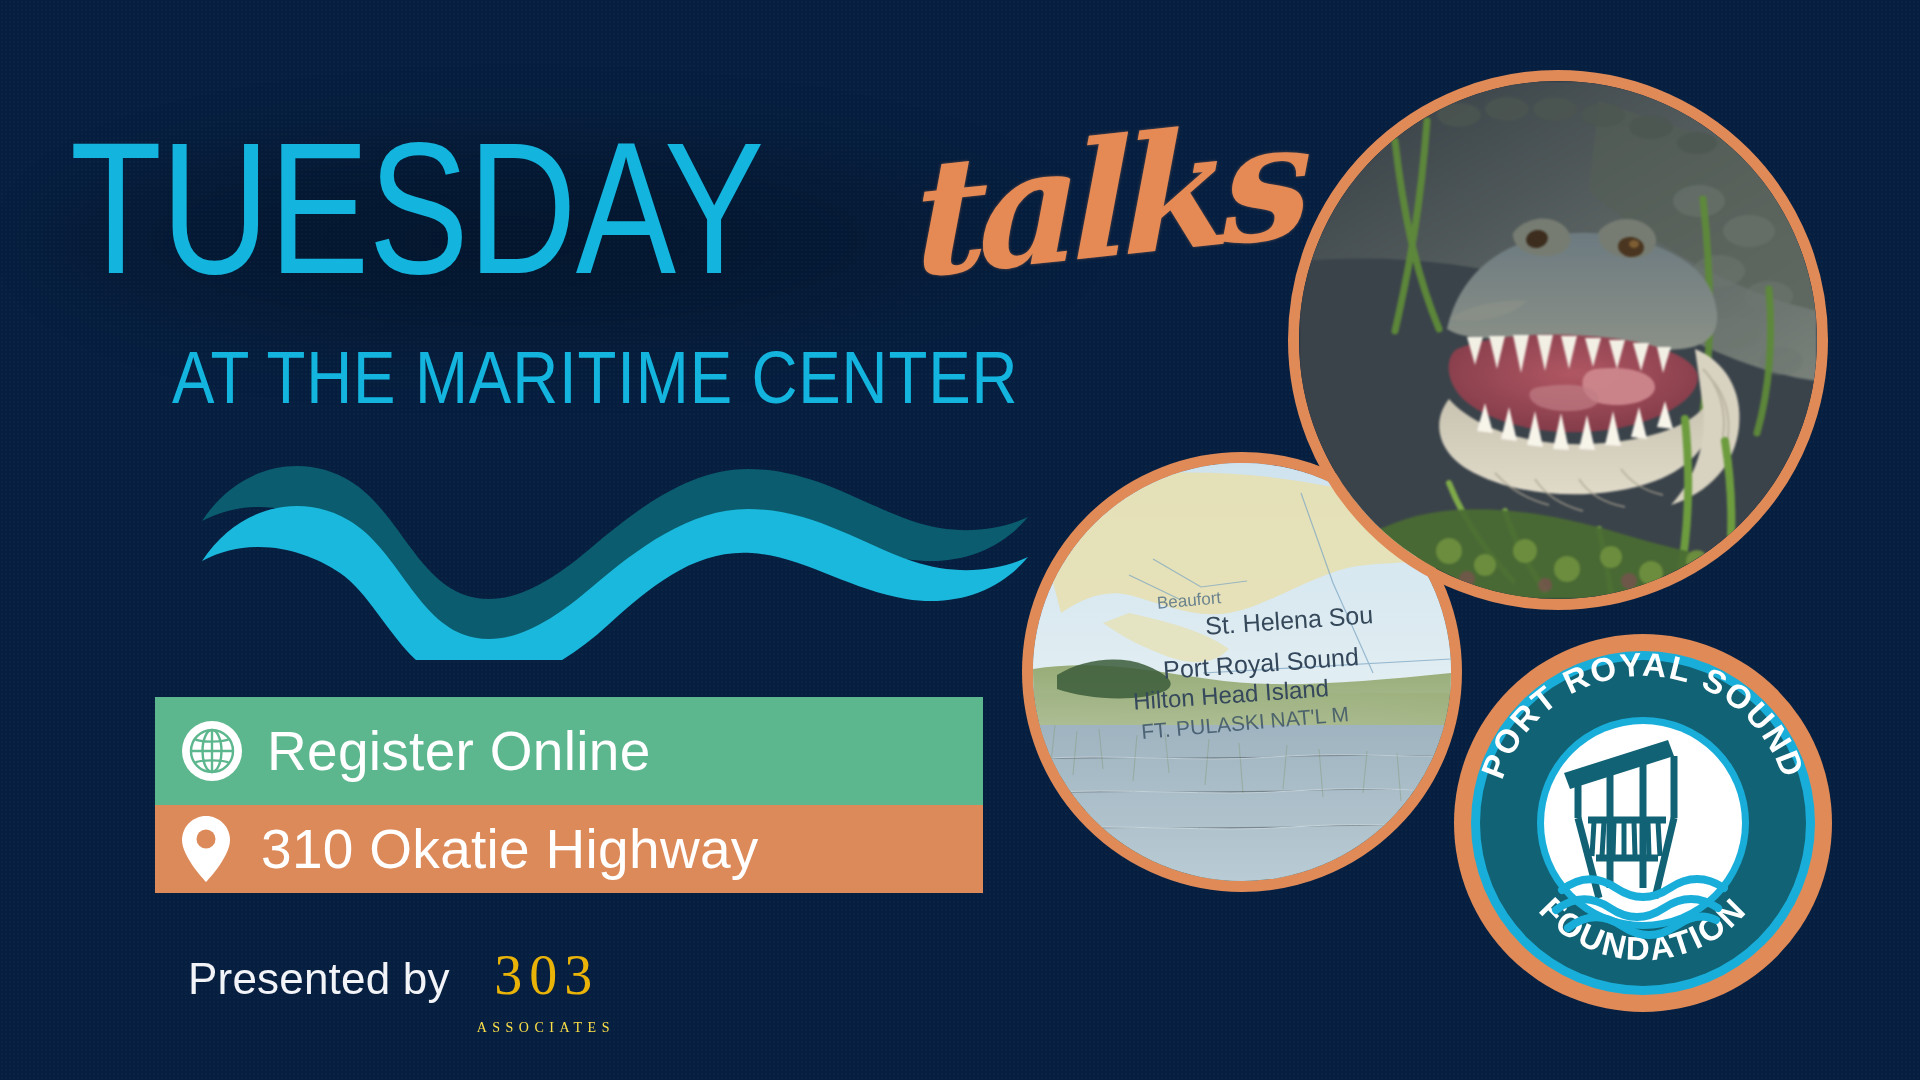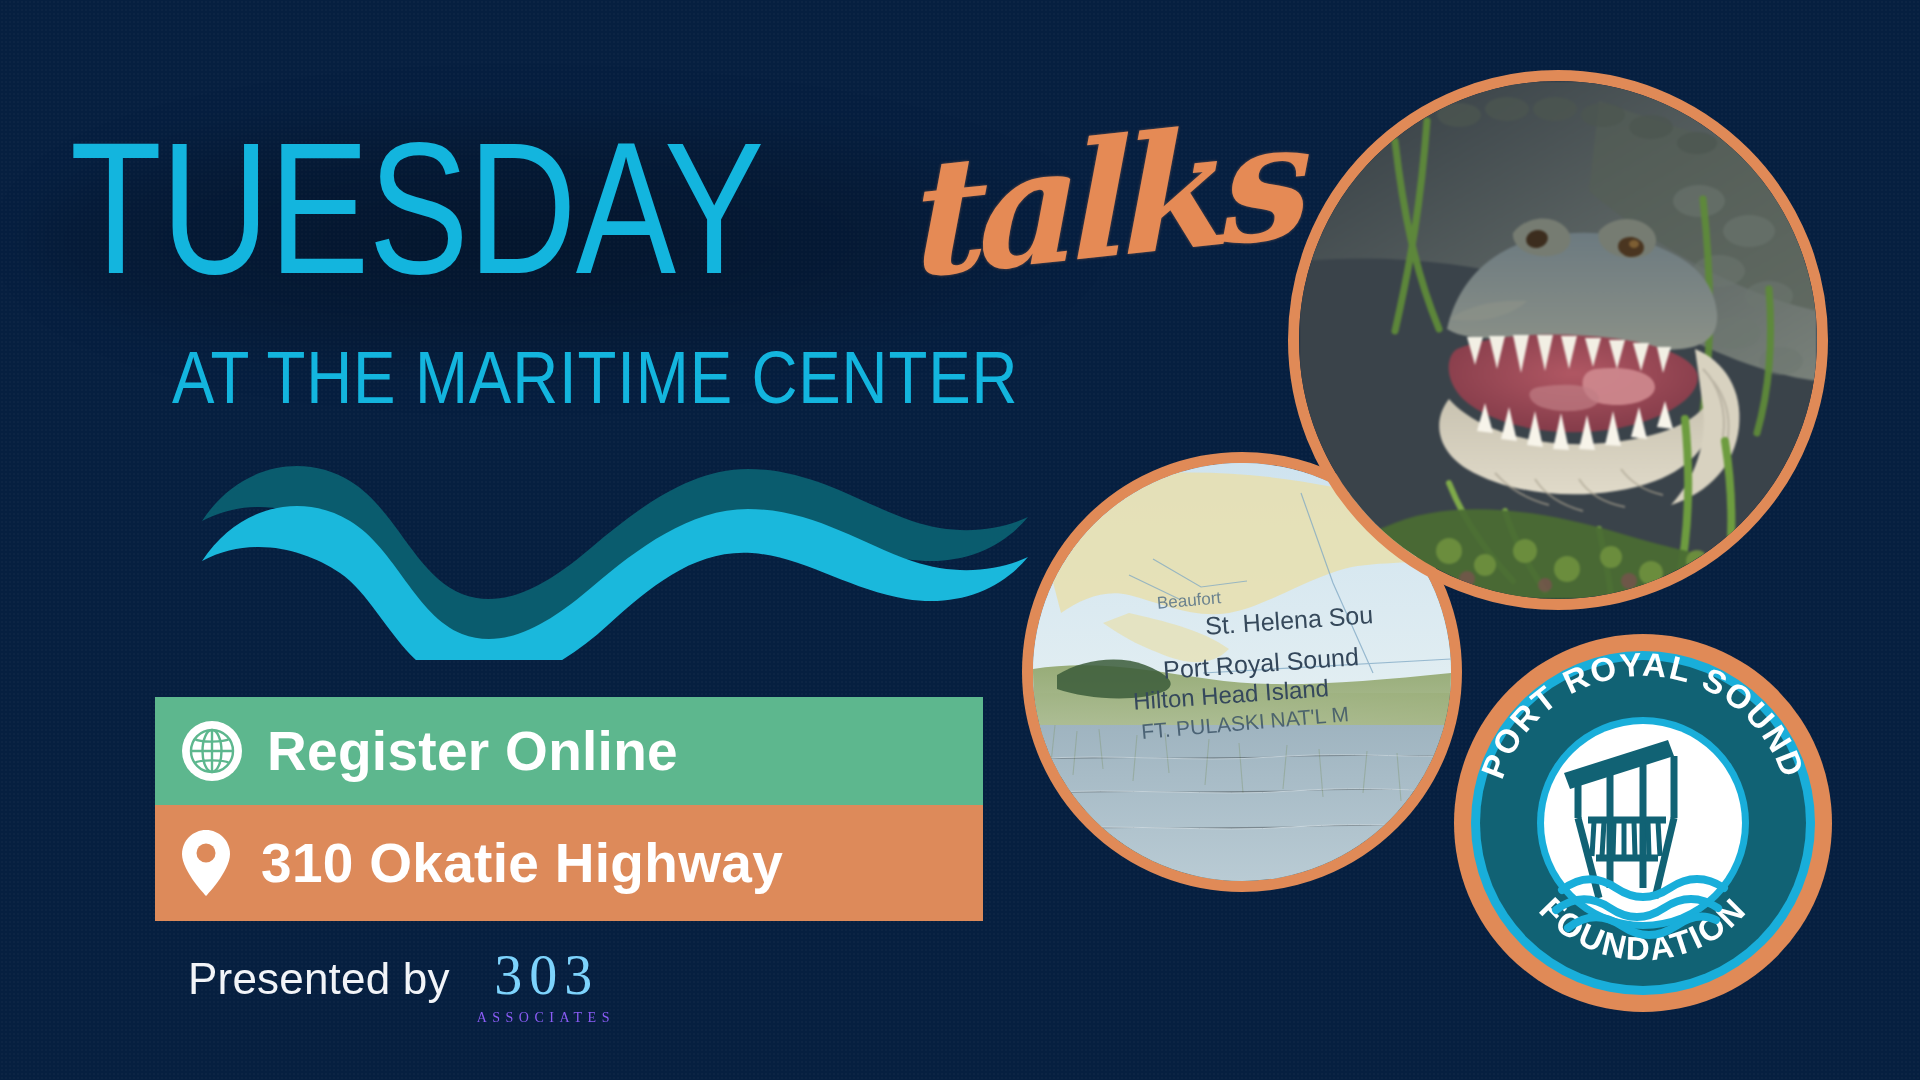--- a/index.html
+++ b/index.html
@@ -84,27 +84,27 @@
   
   .bar {
     position:absolute;
     left:155px;
     width:828px;
     display:flex;
     align-items:center;
     padding-left:26px;
   }
   .bar-register { top:697px; height:108px; background:#5DB78E; }
-  .bar-address  { top:805px; height:116px; background:#DD8A5A; }
+  .bar-address  { top:805px; height:88px; background:#DD8A5A; }
   .bar-icon { flex:0 0 auto; display:flex; align-items:center; justify-content:center; }
   .bar-label {
     color:#FFFFFF;
     font-family:"Liberation Sans Narrow","Liberation Sans", sans-serif;
     font-size:55px;
-    font-weight:700;
+    font-weight:400;
     letter-spacing:.3px;
     white-space:nowrap;
   }
   .bar-register .bar-label { margin-left:24px; }
   .bar-address  .bar-label { margin-left:30px; }
 
   
   .presented {
     position:absolute;
     left:188px; top:948px;
@@ -117,35 +117,35 @@
     font-weight:400;
     letter-spacing:.2px;
     line-height:1;
     margin-top:9px;
   }
   .logo303 {
     margin-left:22px;
     display:flex; flex-direction:column; align-items:center;
   }
   .logo303-num {
-    color:#7dd3fc;
+    color:#eab308;
     font-family:"Liberation Serif","DejaVu Serif", serif;
     font-size:56px;
     font-weight:400;
     letter-spacing:7px;
     line-height:.98;
     text-indent:7px;
   }
   .logo303-sub {
-    color:#8b5cf6;
+    color:#fde047;
     font-family:"Liberation Serif","DejaVu Serif", serif;
     font-size:14px;
     letter-spacing:5.5px;
     text-indent:5px;
-    margin-top:7px;
+    margin-top:17px;
   }
 
   
   .circle {
     position:absolute;
     border-radius:50%;
     overflow:hidden;
     border:11px solid #E08A57;
   }
   .circle-gator { left:1288px; top:70px; width:540px; height:540px; z-index:3; }

